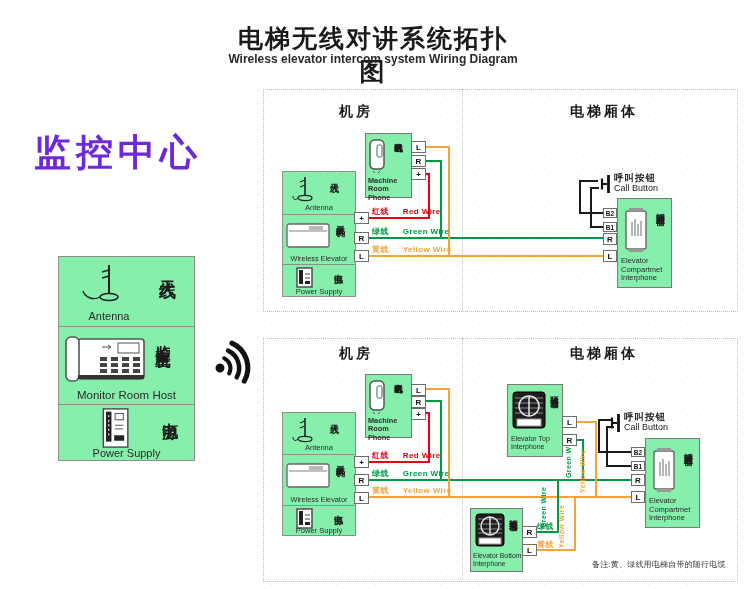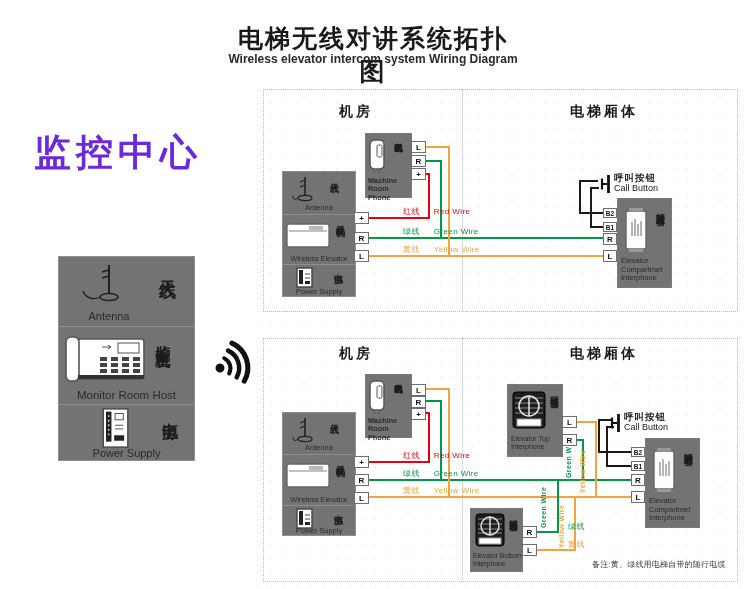--- a/index.html
+++ b/index.html
@@ -4,34 +4,34 @@
 <style>
   html,body{margin:0;padding:0;background:#fff;}
   .canvas{position:relative;width:750px;height:589px;background:#fff;overflow:hidden;
           font-family:"Liberation Sans","DejaVu Sans",sans-serif;color:#222;}
   .abs{position:absolute;}
   .dots{position:absolute;background-image:radial-gradient(#dedede 0.7px,transparent 0.9px);
         background-size:13px 13px;}
   .dashrect{position:absolute;border:1px dotted var(--dashed);}
   .divider{position:absolute;border-left:1px dotted var(--dashed);width:0;}
   .sechead{position:absolute;font-weight:900;font-size:14px;letter-spacing:3px;color:#1c1c1c;text-align:center;}
-  .box{position:absolute;border:1.5px solid var(--box-border);background:#737373;box-sizing:border-box;}
+  .box{position:absolute;border:1.5px solid var(--box-border);background:#86efac;box-sizing:border-box;}
   .cell{position:relative;border-bottom:1px solid var(--box-border);}
   .cell:last-child{border-bottom:none;}
   .vzh{writing-mode:vertical-rl;text-orientation:upright;position:absolute;line-height:1.06;
        letter-spacing:1px;font-weight:bold;color:#1c1c1c;}
   .en{position:absolute;color:#2a2a2a;line-height:1.15;}
   .terminal{position:absolute;width:15px;height:12px;border:1px solid #6e6e6e;background:#fff;
             font-size:8px;font-weight:bold;line-height:12px;text-align:center;color:#111;box-sizing:border-box;}
   .bterm{height:10px;font-size:6.5px;line-height:9px;}
   .wh{position:absolute;height:2px;}
   .wv{position:absolute;width:2px;}
   .c-red{background:var(--red);} .c-green{background:var(--green);} .c-yellow{background:var(--yellow);}
   .c-black{background:var(--wire-black);}
-  .wlabel{position:absolute;font-size:8px;font-weight:normal;white-space:nowrap;letter-spacing:.4px;margin-left:31px;}
+  .wlabel{position:absolute;font-size:8px;font-weight:bold;white-space:nowrap;letter-spacing:.4px;}
   .wlabel .sp{display:inline-block;width:14px;}
   .t-red{color:var(--red);} .t-green{color:var(--green);} .t-yellow{color:var(--yellow);}
   .vlabel{position:absolute;font-size:7px;font-weight:bold;white-space:nowrap;letter-spacing:.4px;
           transform:rotate(-90deg);transform-origin:0 100%;line-height:8px;}
   .title-zh{position:absolute;left:228px;top:22px;width:290px;text-align:center;
             font-size:25px;font-weight:900;letter-spacing:2px;color:#1a1a1a;}
   .title-en{position:absolute;left:218px;top:52px;width:310px;text-align:center;
             font-size:12px;font-weight:bold;color:#2a2a2a;}
   .center-head{position:absolute;left:34px;top:128px;font-size:37px;font-weight:900;letter-spacing:5px;color:#6d28d9;}
   .note{position:absolute;left:592px;top:559px;width:150px;font-size:8px;font-weight:normal;color:#3a3a3a;letter-spacing:.2px;}

